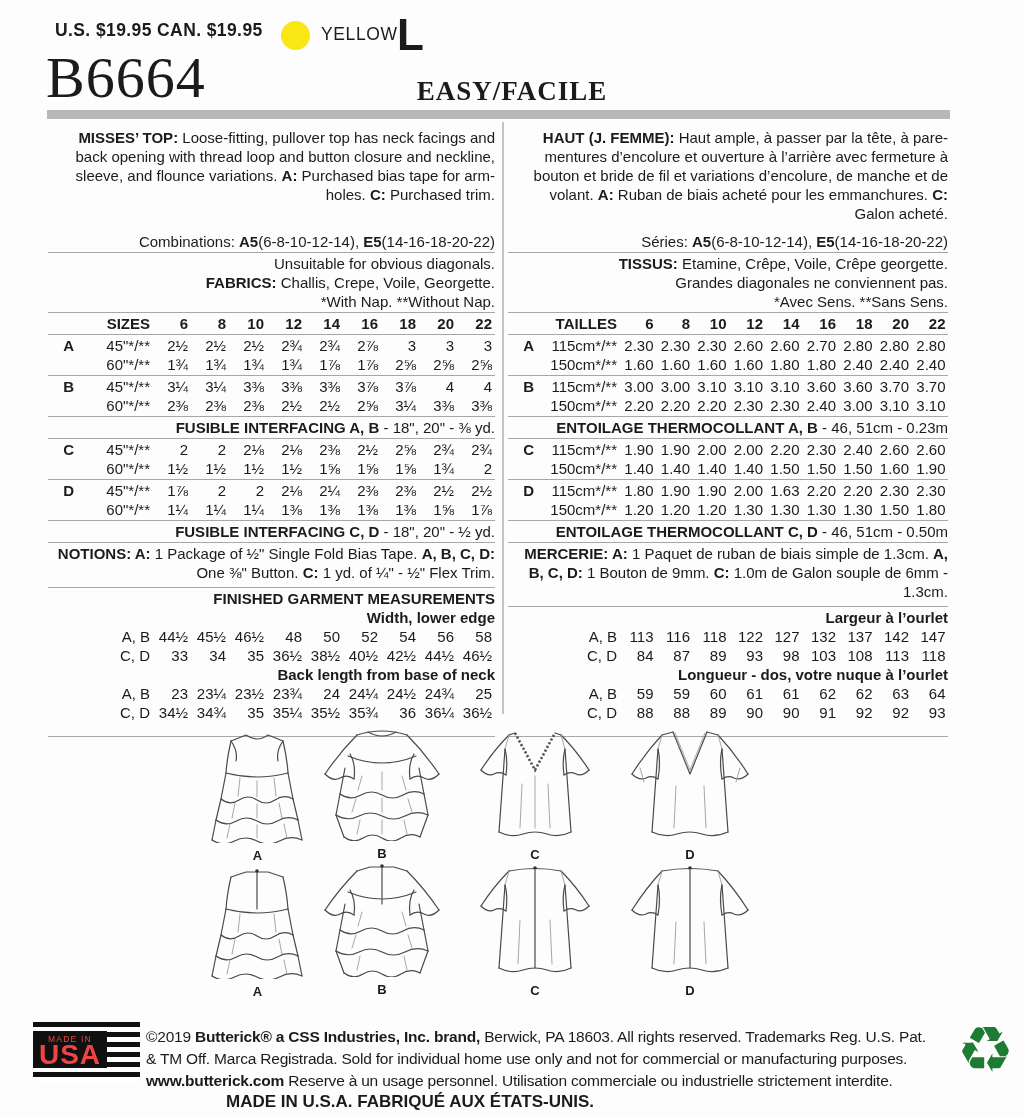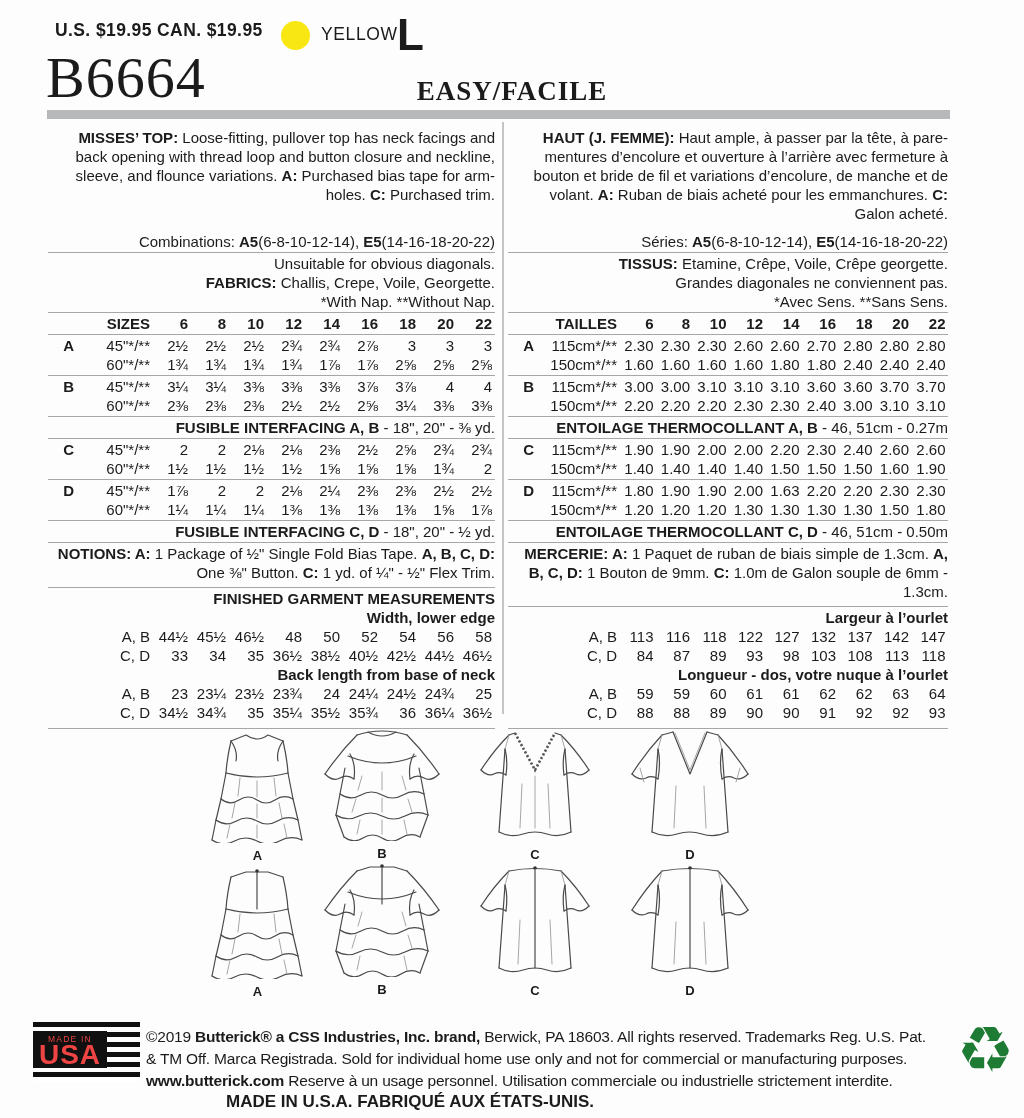--- a/index.html
+++ b/index.html
@@ -27,21 +27,21 @@
   .hr{height:0;border-top:1.5px solid #a5a8ab;margin:1px 0;}
   .trow{display:flex;height:19px;line-height:19px;white-space:nowrap;}
   .tletter{display:inline-block;width:26px;font-weight:bold;}
   .tlabel{display:inline-block;width:76px;}
   .twide{display:inline-block;width:102px;}
   .tval{display:inline-block;width:38px;}
   .col-right .tlabel{width:83px;}
   .col-right .twide{width:109px;}
   .col-right .tval{width:36.5px;}
   .notions{margin-bottom:5px;}
-  .fgm{padding-bottom:6px;border-bottom:1.5px solid #a5a8ab;}
+  .fgm{padding-bottom:14px;border-bottom:1.5px solid #a5a8ab;}
   
   .figures{left:0;top:722px;width:1024px;height:296px;}
   .fig{position:absolute;text-align:center;}
   .figlabel{font-size:13px;font-weight:bold;margin-top:1px;}
   svg .ln{fill:none;stroke:#4a4a4a;stroke-width:1.2;stroke-linecap:round;stroke-linejoin:round;}
   svg .fl{fill:none;stroke:#9c9c9c;stroke-width:.9;stroke-linecap:round;}
   svg .trim{fill:none;stroke:#555;stroke-width:2.6;stroke-dasharray:2.2 2;}
   svg .btn{fill:#333;}
   
   .usalogo{left:33px;top:1022px;width:107px;height:60px;background:repeating-linear-gradient(#101010 0 5px,#fff 5px 10px);}
@@ -344,21 +344,21 @@
           <span class="tval">2.20</span>
           <span class="tval">2.30</span>
           <span class="tval">2.30</span>
           <span class="tval">2.40</span>
           <span class="tval">3.00</span>
           <span class="tval">3.10</span>
           <span class="tval">3.10</span>
         </div>
       </div>
     <div class="hr"></div>
-    <div class="line"><span class="b">ENTOILAGE THERMOCOLLANT A, B</span><span> - 46, 51cm - 0.27m</span></div>
+    <div class="line"><span class="b">ENTOILAGE THERMOCOLLANT A, B</span><span> - 46, 51cm - 0.23m</span></div>
     <div class="hr"></div>
     <div>
         <div class="trow">
           <span class="tletter">C</span>
           <span class="tlabel">115cm*/**</span>
           <span class="tval">1.90</span>
           <span class="tval">1.90</span>
           <span class="tval">2.00</span>
           <span class="tval">2.00</span>
           <span class="tval">2.20</span>

